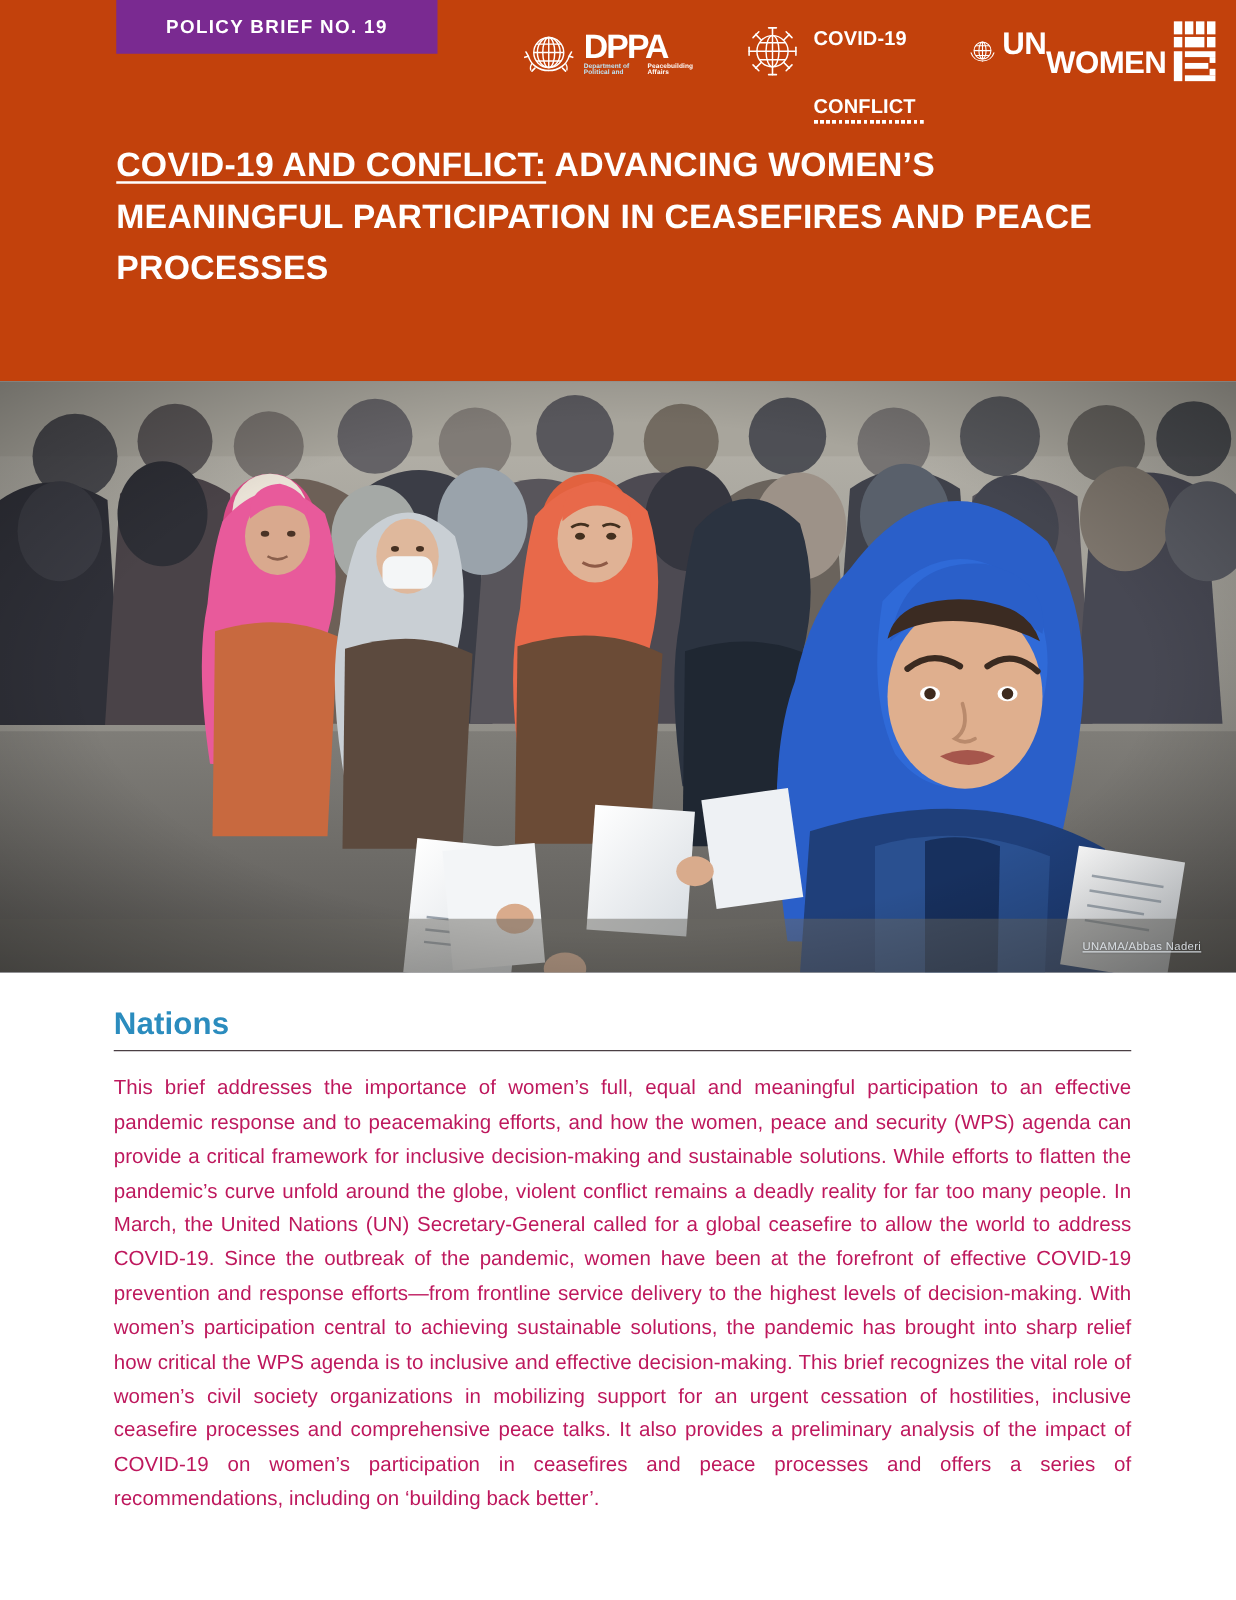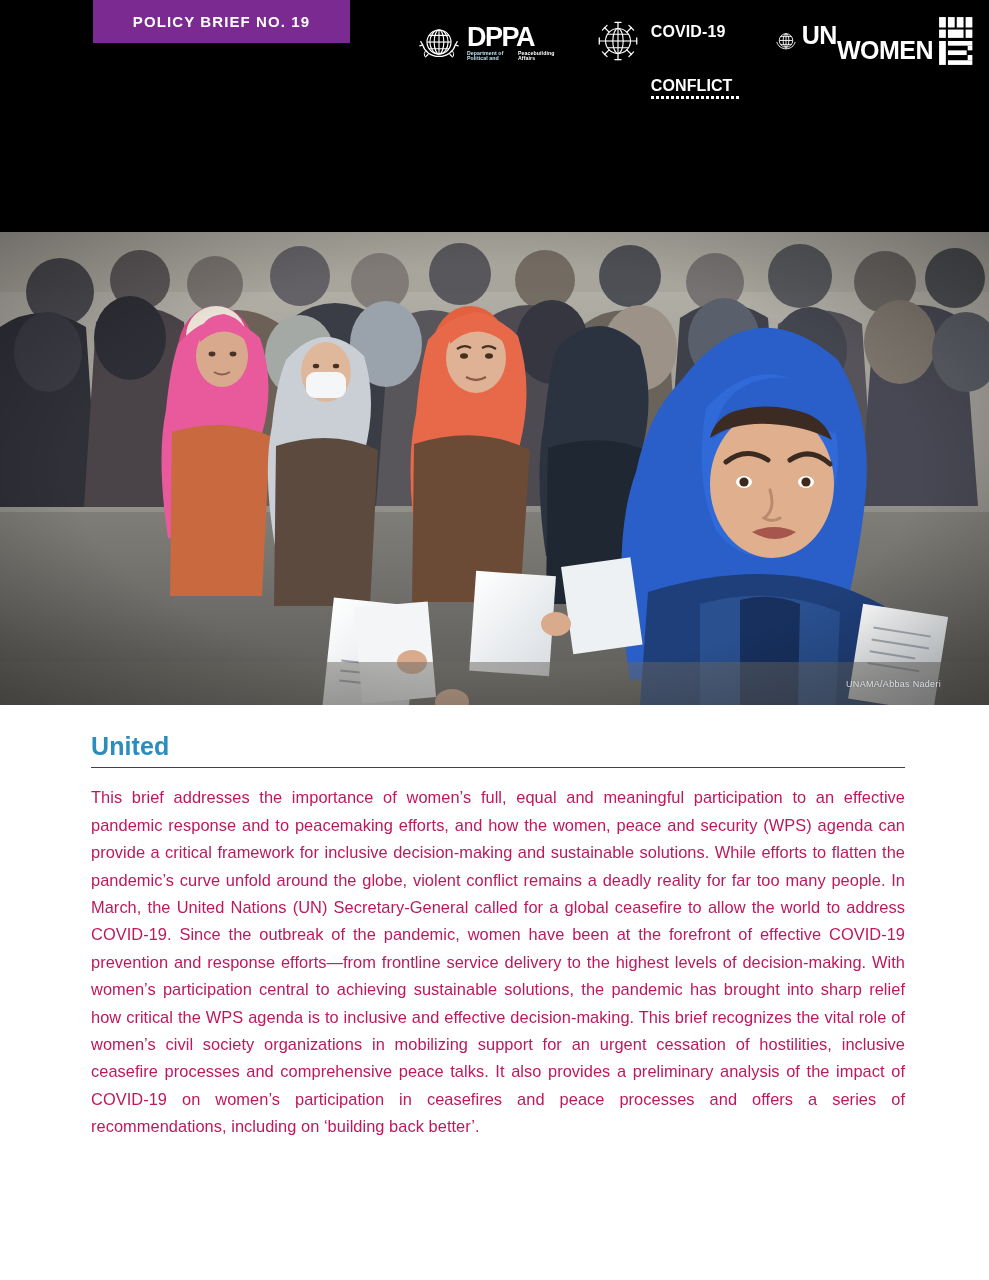--- a/index.html
+++ b/index.html
@@ -12,22 +12,22 @@
     height: 1280px;
     font-family: "Liberation Sans", sans-serif;
     overflow: hidden;
     position: relative;
   }
 
   
   .header-banner {
     position: relative;
     width: 989px;
-    height: 232px;
-    background: #000000;
+    height: 305px;
+    background: #c2410c;
     overflow: hidden;
   }
 
   .policy-badge {
     position: absolute;
     left: 93px;
     top: 0;
     width: 257px;
     height: 43px;
     background: #7a2a91;
@@ -180,28 +180,29 @@
     position: relative;
     width: 989px;
     height: 473px;
     overflow: hidden;
     background: #4a4a52;
   }
   .hero-photo svg { display: block; }
 
   .photo-credit {
     position: absolute;
-    right: 48px;
+    right: 28px;
     bottom: 16px;
     color: #e8eef4;
     font-size: 9px;
     letter-spacing: 0.3px;
     opacity: 0.85;
     font-family: "Liberation Sans", sans-serif;
     text-shadow: 0 0 2px rgba(0,0,0,0.4);
+    text-decoration: underline;
   }
 
   
   .summary-section {
     position: relative;
     padding: 27px 84px 0 91px;
     box-sizing: border-box;
     width: 989px;
   }
   .summary-heading {
@@ -347,20 +348,23 @@
             <rect x="21" y="87" width="47" height="9"></rect>
             <rect x="59" y="59" width="9" height="9"></rect>
             <rect x="59" y="77" width="9" height="10"></rect>
           </g>
         </svg>
       </span>
     </div>
 
   </div>
 
+  <div class="brief-title">
+    <span class="underlined">COVID-19 AND CONFLICT:</span><span> ADVANCING WOMEN’S MEANINGFUL PARTICIPATION IN CEASEFIRES AND PEACE PROCESSES</span>
+  </div>
 </div>
 
 <div class="hero-photo">
   <svg width="989" height="473" viewBox="0 0 989 473" preserveAspectRatio="none">
     <defs>
       <linearGradient id="gndTop" x1="0" y1="0" x2="0" y2="1">
         <stop offset="0" stop-color="#b9b6ad"></stop>
           <stop offset="1" stop-color="#8e8c86"></stop>
       </linearGradient>
       <linearGradient id="gndBot" x1="0" y1="0" x2="0" y2="1">
@@ -539,16 +543,16 @@
     </g>
 
     <rect x="0" y="430" width="989" height="43" fill="#6a6762" opacity="0.5"></rect>
     <rect x="0" y="0" width="989" height="473" fill="url(#vig)"></rect>
   </svg>
 
   <span class="photo-credit">UNAMA/Abbas Naderi</span>
 </div>
 
 <div class="summary-section">
-  <h2 class="summary-heading">United</h2>
+  <h2 class="summary-heading">Nations</h2>
   <div class="summary-rule"></div>
   <p class="summary-body">This brief addresses the importance of women’s full, equal and meaningful participation to an effective pandemic response and to peacemaking efforts, and how the women, peace and security (WPS) agenda can provide a critical framework for inclusive decision-making and sustainable solutions. While efforts to flatten the pandemic’s curve unfold around the globe, violent conflict remains a deadly reality for far too many people. In March, the United Nations (UN) Secretary-General called for a global ceasefire to allow the world to address COVID-19. Since the outbreak of the pandemic, women have been at the forefront of effective COVID-19 prevention and response efforts—from frontline service delivery to the highest levels of decision-making. With women’s participation central to achieving sustainable solutions, the pandemic has brought into sharp relief how critical the WPS agenda is to inclusive and effective decision-making. This brief recognizes the vital role of women’s civil society organizations in mobilizing support for an urgent cessation of hostilities, inclusive ceasefire processes and comprehensive peace talks. It also provides a preliminary analysis of the impact of COVID-19 on women’s participation in ceasefires and peace processes and offers a series of recommendations, including on ‘building back better’.</p>
 </div>
 
 </body></html>

